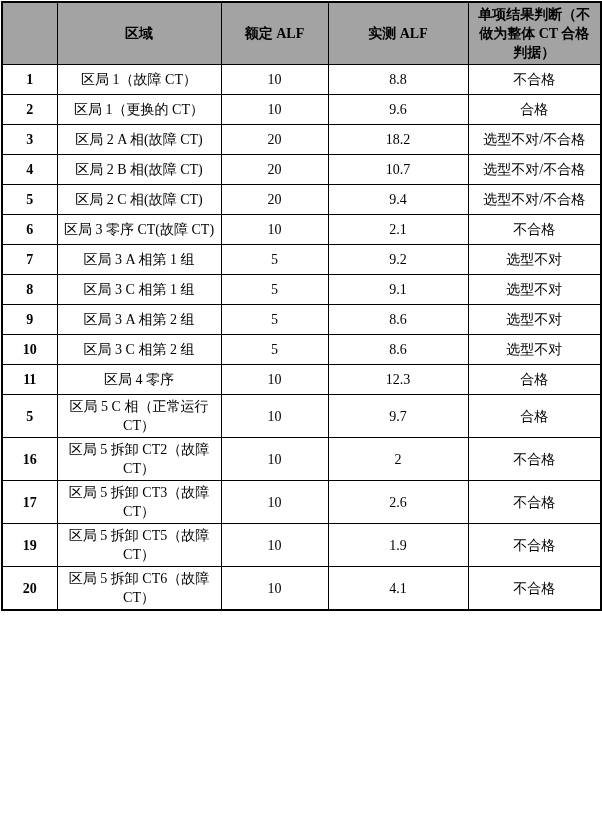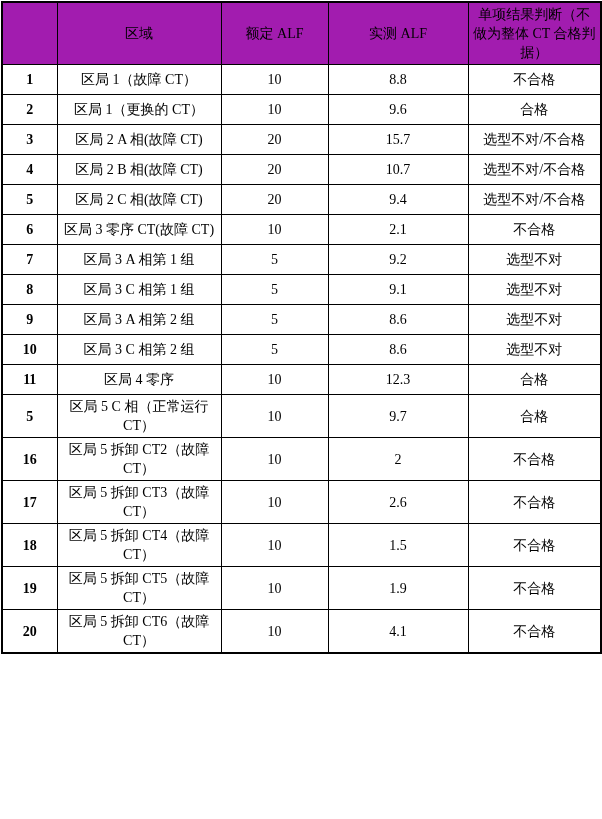--- a/index.html
+++ b/index.html
@@ -30,22 +30,22 @@
     text-align: center;
     vertical-align: middle;
     padding: 2px 4px;
     font-size: 14px;
     line-height: 19px;
     color: #000000;
     overflow: hidden;
     word-break: break-word;
   }
   table.ct-table thead th {
-    background: #a21caf;
-    font-weight: normal;
+    background: #a3a3a3;
+    font-weight: bold;
     height: 56px;
   }
   table.ct-table tbody td {
     height: 25px;
     background: #ffffff;
   }
   td.row-no {
     font-weight: bold;
     font-family: "Liberation Serif", "DejaVu Serif", serif;
   }
@@ -83,21 +83,21 @@
           <td class="row-no">2</td>
           <td>区局 1（更换的 CT）</td>
           <td>10</td>
           <td>9.6</td>
           <td>合格</td>
         </tr>
         <tr>
           <td class="row-no">3</td>
           <td>区局 2 A 相(故障 CT)</td>
           <td>20</td>
-          <td>15.7</td>
+          <td>18.2</td>
           <td>选型不对/不合格</td>
         </tr>
         <tr>
           <td class="row-no">4</td>
           <td>区局 2 B 相(故障 CT)</td>
           <td>20</td>
           <td>10.7</td>
           <td>选型不对/不合格</td>
         </tr>
         <tr>
@@ -164,27 +164,20 @@
           <td>不合格</td>
         </tr>
         <tr>
           <td class="row-no">17</td>
           <td>区局 5 拆卸 CT3（故障 CT）</td>
           <td>10</td>
           <td>2.6</td>
           <td>不合格</td>
         </tr>
         <tr>
-          <td class="row-no">18</td>
-          <td>区局 5 拆卸 CT4（故障 CT）</td>
-          <td>10</td>
-          <td>1.5</td>
-          <td>不合格</td>
-        </tr>
-        <tr>
           <td class="row-no">19</td>
           <td>区局 5 拆卸 CT5（故障 CT）</td>
           <td>10</td>
           <td>1.9</td>
           <td>不合格</td>
         </tr>
         <tr>
           <td class="row-no">20</td>
           <td>区局 5 拆卸 CT6（故障 CT）</td>
           <td>10</td>

